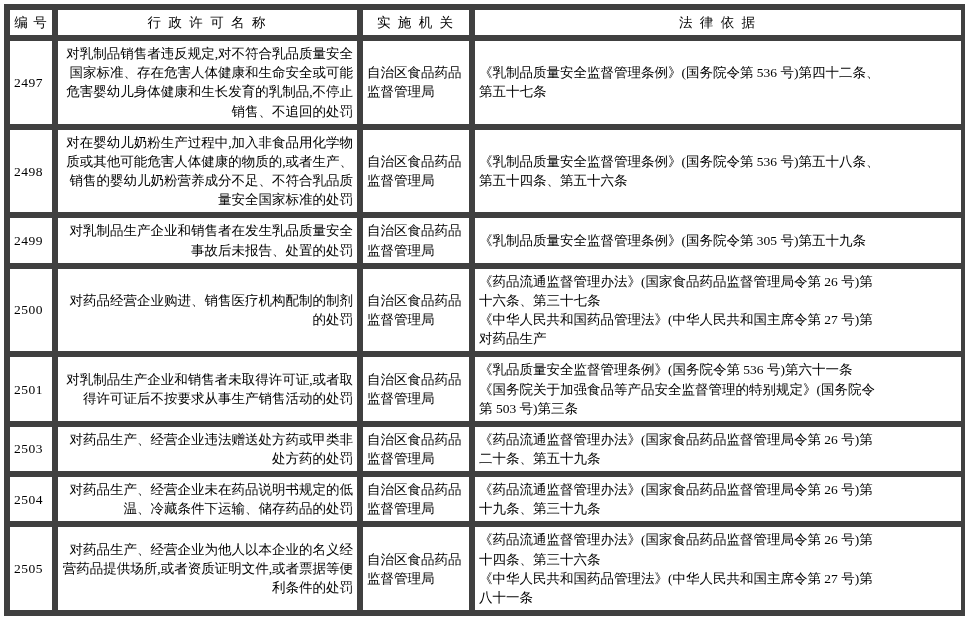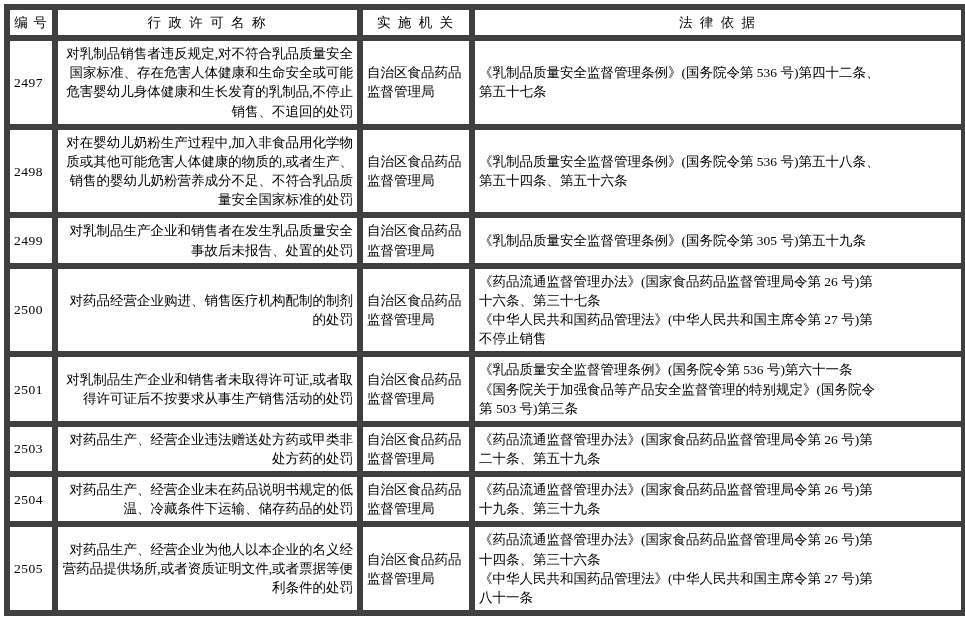--- a/index.html
+++ b/index.html
@@ -111,21 +111,21 @@
           </td>
         </tr>
         <tr>
           <td class="num">2500</td>
           <td class="name">对药品经营企业购进、销售医疗机构配制的制剂的处罚</td>
           <td class="org">自治区食品药品监督管理局</td>
           <td class="law">
             <span class="line">《药品流通监督管理办法》(国家食品药品监督管理局令第 26 号)第</span>
             <span class="line">十六条、第三十七条</span>
             <span class="line">《中华人民共和国药品管理法》(中华人民共和国主席令第 27 号)第</span>
-            <span class="line">不停止销售</span>
+            <span class="line">对药品生产</span>
           </td>
         </tr>
         <tr>
           <td class="num">2501</td>
           <td class="name">对乳制品生产企业和销售者未取得许可证,或者取得许可证后不按要求从事生产销售活动的处罚</td>
           <td class="org">自治区食品药品监督管理局</td>
           <td class="law">
             <span class="line">《乳品质量安全监督管理条例》(国务院令第 536 号)第六十一条</span>
             <span class="line">《国务院关于加强食品等产品安全监督管理的特别规定》(国务院令</span>
             <span class="line">第 503 号)第三条</span>

